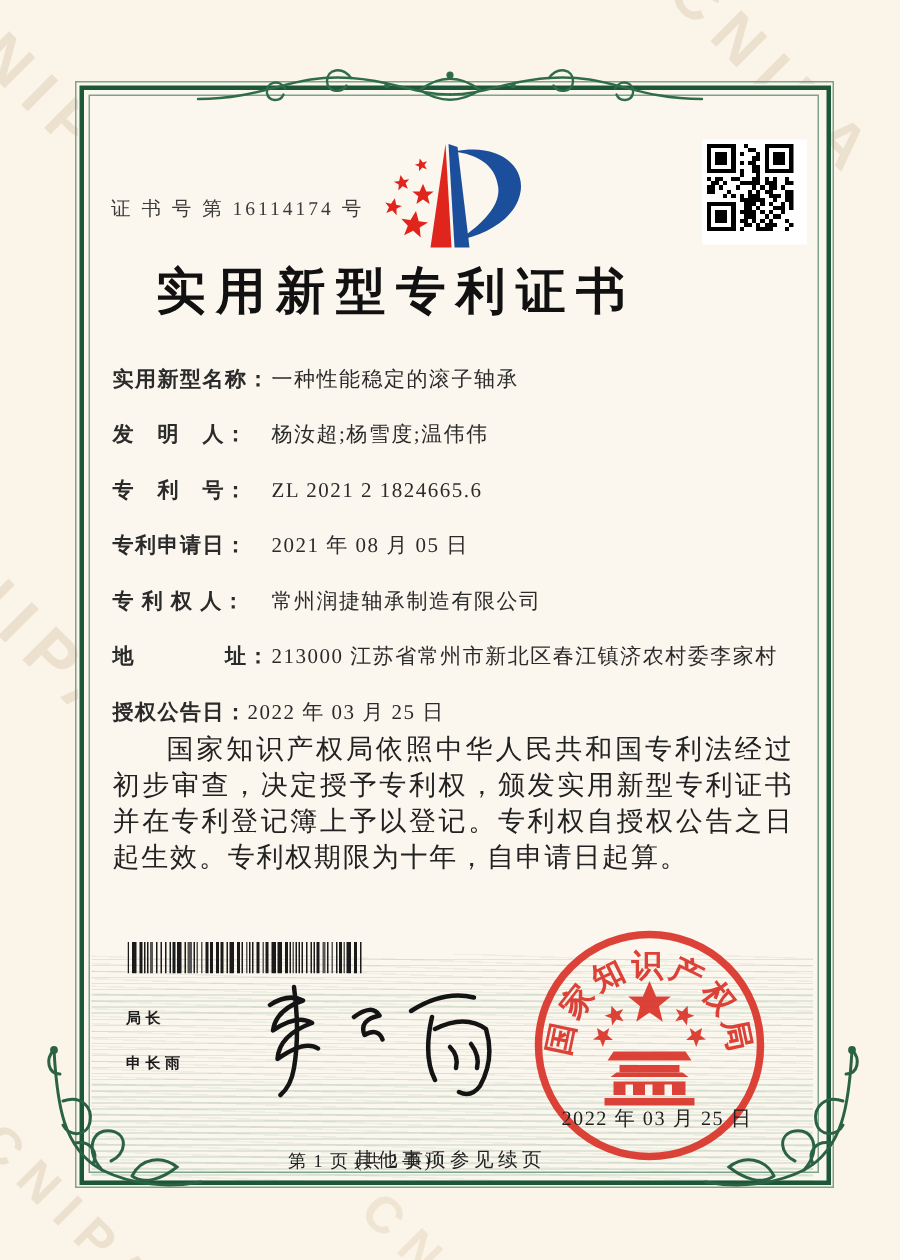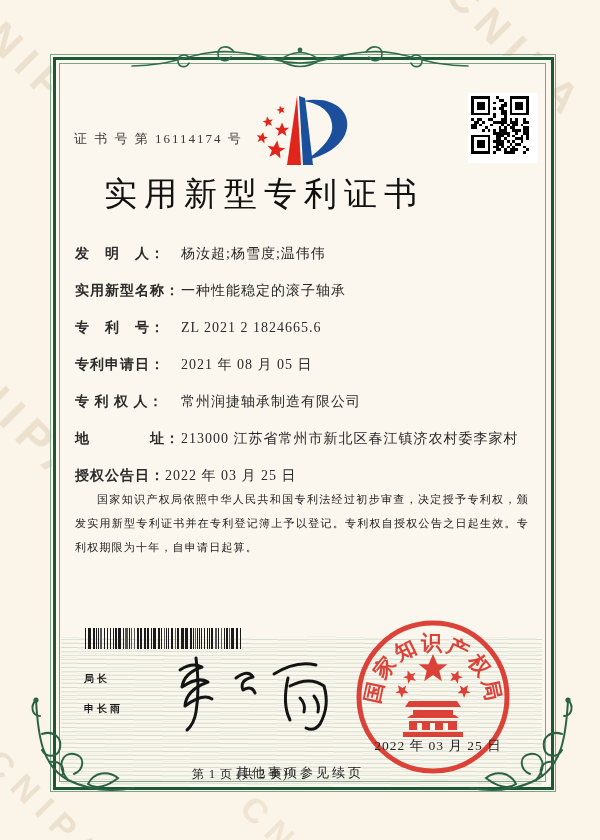--- a/index.html
+++ b/index.html
@@ -29,30 +29,30 @@
     background:
       repeating-linear-gradient(0deg, rgba(74,140,96,0.16) 0 1px, transparent 1px 4px),
       repeating-linear-gradient(2deg, rgba(74,140,96,0.08) 0 1px, transparent 1px 5px);
   }
   
   .cert-no{left:74px;top:88px;font-size:13px;letter-spacing:2px;color:#3a3a3a;margin-top:42px;}
   .logo{left:253px;top:88px;}
   .qr{left:468px;top:93px;width:64px;height:64px;background:#fff;padding:3px;}
   .title{
     left:0;top:172px;width:528px;text-align:center;
-    font-size:33px;font-weight:normal;letter-spacing:7px;color:#111;
+    font-size:33px;font-weight:bold;letter-spacing:7px;color:#111;
   }
   
   .fields{left:75px;top:243px;width:460px;font-size:14px;}
   .f-row{height:37px;line-height:22px;white-space:nowrap;}
   .f-label{display:inline-block;min-width:106px;font-weight:600;letter-spacing:1px;}
   .f-value{letter-spacing:1px;}
   .grant-row{display:flex;gap:12px;}
   
-  .paras{left:75px;top:487px;width:454px;font-size:11px;line-height:24px;
+  .paras{left:75px;top:487px;width:454px;font-size:18px;line-height:24px;
          letter-spacing:1.2px;text-align:justify;color:#222;}
   .paras p{margin:0;text-indent:2em;}
   
   .barcode{left:85px;top:628px;}
   .signer{left:84px;font-family:"Liberation Sans","DejaVu Sans",sans-serif;
           font-size:10px;font-weight:600;letter-spacing:3px;color:#1c1c1c;}
   .signer-title{top:672px;}
   .signer-name{top:702px;}
   .sig-script{left:162px;top:648px;}
   .seal{left:353px;top:617px;}
@@ -281,24 +281,24 @@
       <rect x="0" y="14" width="7" height="7" fill="#000"></rect>
       <rect x="1" y="15" width="5" height="5" fill="#fff"></rect>
       <rect x="2" y="16" width="3" height="3" fill="#000"></rect>
     </svg>
 </div>
 
 <div class="abs title">实用新型专利证书</div>
 
 <div class="abs fields">
   <div class="f-row">
+    <span class="f-label">实用新型名称：</span><span class="f-value">一种性能稳定的滚子轴承</span>
+  </div>
+  <div class="f-row">
     <span class="f-label">发　明　人：</span><span class="f-value">杨汝超;杨雪度;温伟伟</span>
-  </div>
-  <div class="f-row">
-    <span class="f-label">实用新型名称：</span><span class="f-value">一种性能稳定的滚子轴承</span>
   </div>
   <div class="f-row">
     <span class="f-label">专　利　号：</span><span class="f-value">ZL 2021 2 1824665.6</span>
   </div>
   <div class="f-row">
     <span class="f-label">专利申请日：</span><span class="f-value">2021 年 08 月 05 日</span>
   </div>
   <div class="f-row">
     <span class="f-label">专 利 权 人：</span><span class="f-value">常州润捷轴承制造有限公司</span>
   </div>

